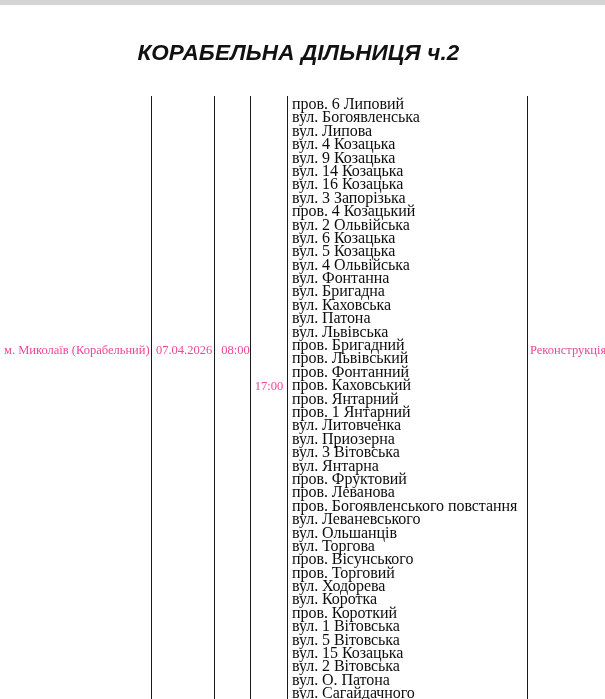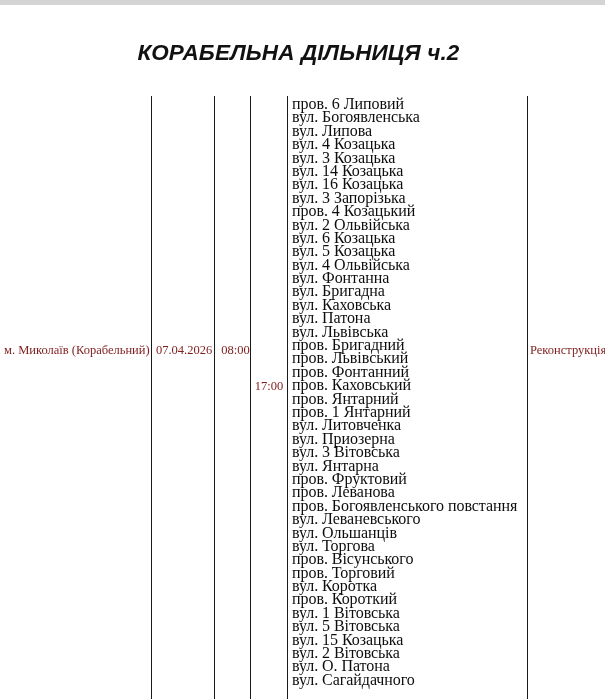--- a/index.html
+++ b/index.html
@@ -71,21 +71,21 @@
   .vrule.r2 { left: 214px; }
   .vrule.r3 { left: 250px; }
   .vrule.r4 { left: 287px; }
   .vrule.r5 { left: 527px; }
 
   
   .cell {
     position: absolute;
     font-size: 12.5px;
     line-height: 13.4px;
-    color: #7f1d1d;
+    color: #ec4899;
     white-space: nowrap;
   }
 
   .cell-locality {
     left: 4px;
     top: 248px;
     width: 145px;
     text-align: center;
   }
   .cell-date-wide {
@@ -153,21 +153,21 @@
 
     <div class="cell cell-time-from">08:00</div>
 
     <div class="cell cell-time-to">17:00</div>
 
     <div class="streets">
         <div class="street-item">пров. 6 Липовий</div>
         <div class="street-item">вул. Богоявленська</div>
         <div class="street-item">вул. Липова</div>
         <div class="street-item">вул. 4 Козацька</div>
-        <div class="street-item">вул. 3 Козацька</div>
+        <div class="street-item">вул. 9 Козацька</div>
         <div class="street-item">вул. 14 Козацька</div>
         <div class="street-item">вул. 16 Козацька</div>
         <div class="street-item">вул. 3 Запорізька</div>
         <div class="street-item">пров. 4 Козацький</div>
         <div class="street-item">вул. 2 Ольвійська</div>
         <div class="street-item">вул. 6 Козацька</div>
         <div class="street-item">вул. 5 Козацька</div>
         <div class="street-item">вул. 4 Ольвійська</div>
         <div class="street-item">вул. Фонтанна</div>
         <div class="street-item">вул. Бригадна</div>
@@ -185,20 +185,21 @@
         <div class="street-item">вул. 3 Вітовська</div>
         <div class="street-item">вул. Янтарна</div>
         <div class="street-item">пров. Фруктовий</div>
         <div class="street-item">пров. Леванова</div>
         <div class="street-item">пров. Богоявленського повстання</div>
         <div class="street-item">вул. Леваневського</div>
         <div class="street-item">вул. Ольшанців</div>
         <div class="street-item">вул. Торгова</div>
         <div class="street-item">пров. Вісунського</div>
         <div class="street-item">пров. Торговий</div>
+        <div class="street-item">вул. Ходорева</div>
         <div class="street-item">вул. Коротка</div>
         <div class="street-item">пров. Короткий</div>
         <div class="street-item">вул. 1 Вітовська</div>
         <div class="street-item">вул. 5 Вітовська</div>
         <div class="street-item">вул. 15 Козацька</div>
         <div class="street-item">вул. 2 Вітовська</div>
         <div class="street-item">вул. О. Патона</div>
         <div class="street-item">вул. Сагайдачного</div>
       </div>
 

